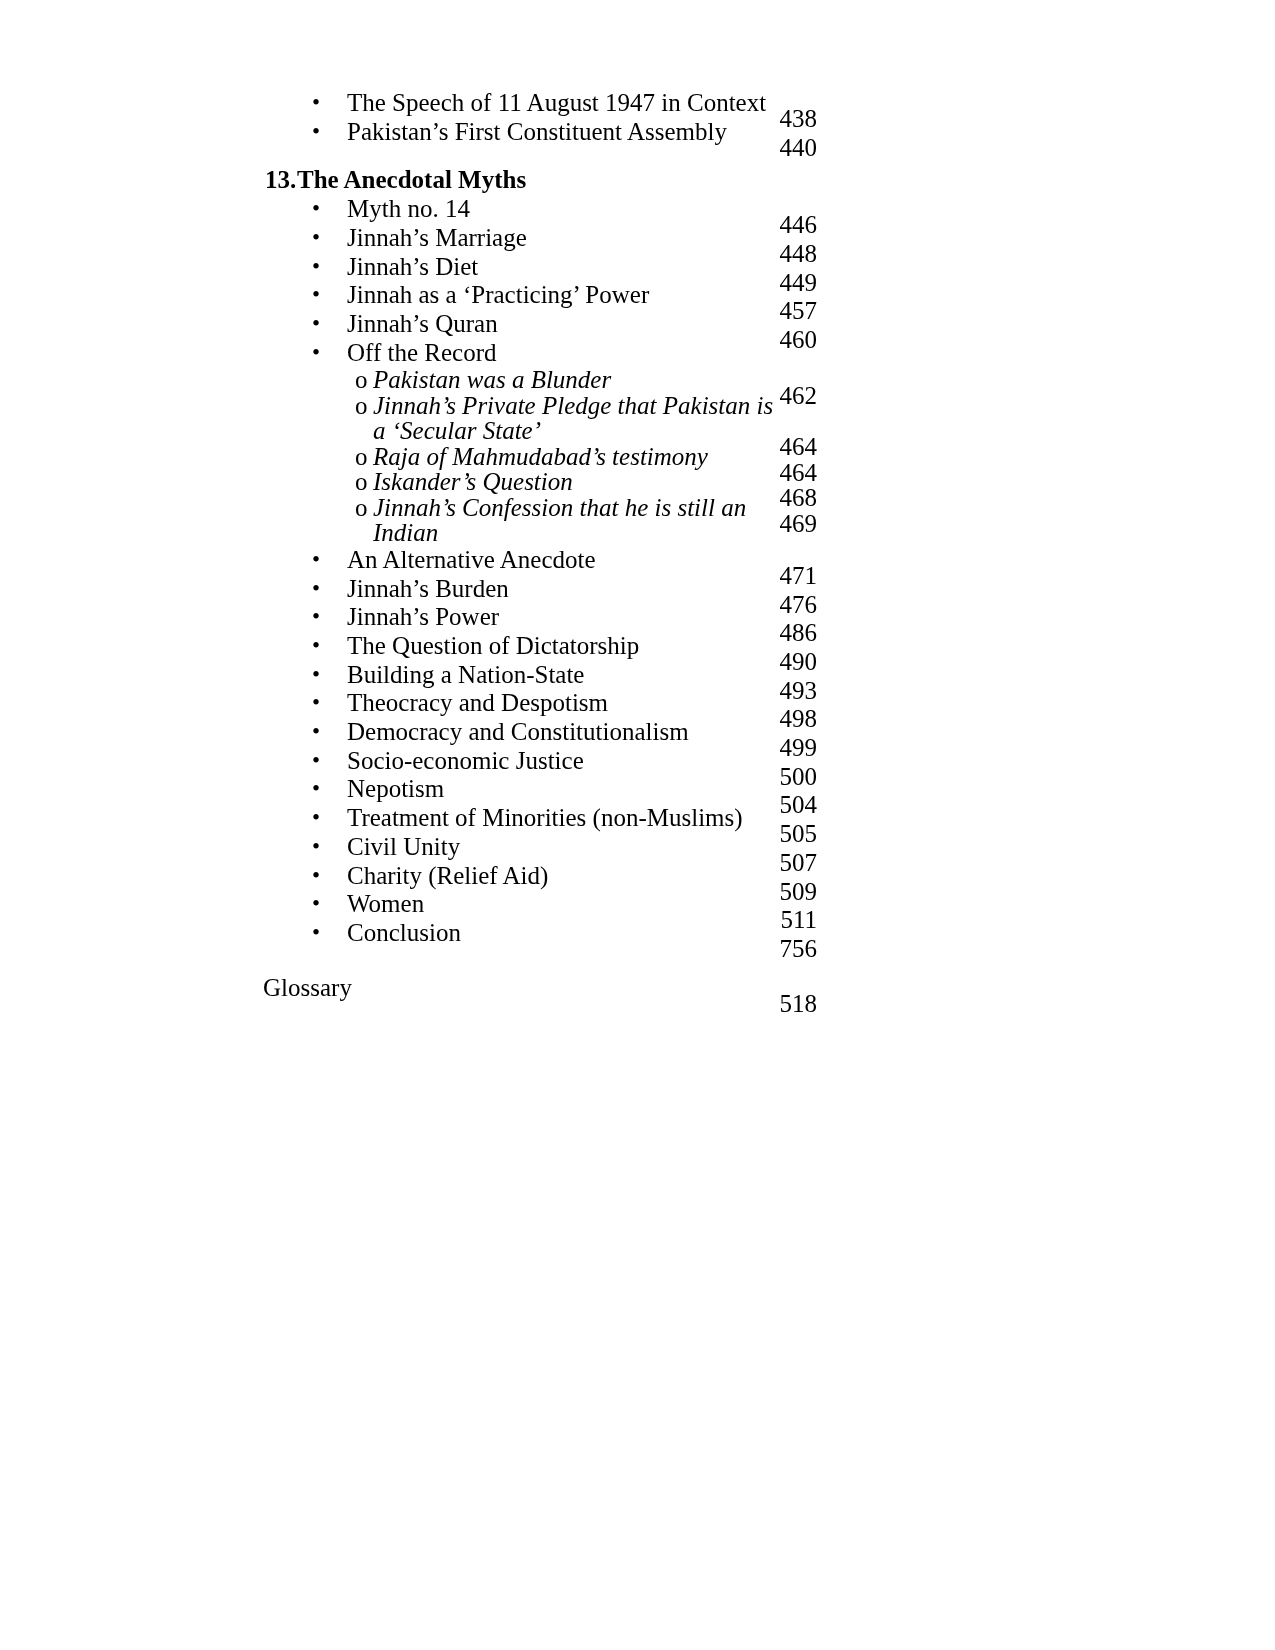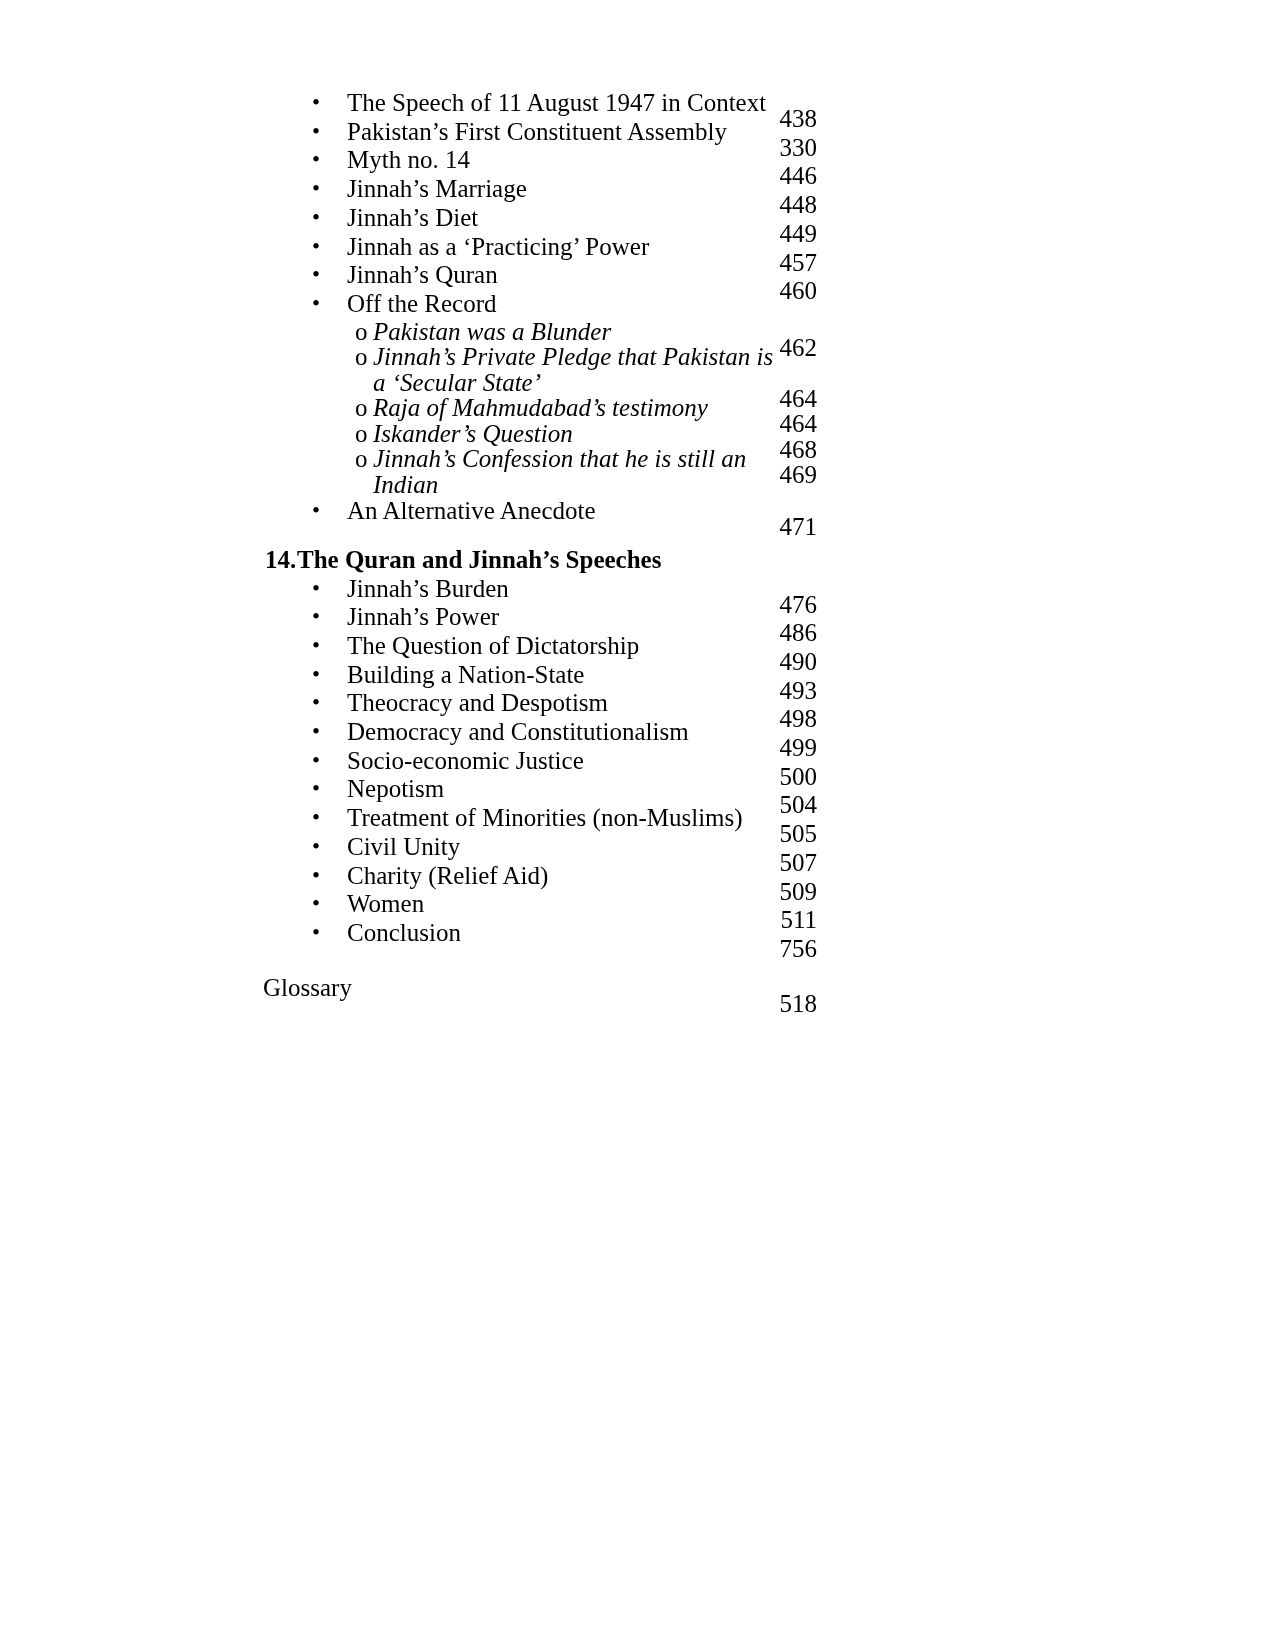--- a/index.html
+++ b/index.html
@@ -87,21 +87,25 @@
 <div class="doc-page">
   <div class="toc" id="toc-rows">
       <div class="row item">
         <span class="b1">•</span>
         <span class="label">The Speech of 11 August 1947 in Context</span>
         <span class="page">438</span>
       </div>
       <div class="row item">
         <span class="b1">•</span>
         <span class="label">Pakistan’s First Constituent Assembly</span>
-        <span class="page">330</span>
+        <span class="page">440</span>
+      </div>
+      <div class="row chapter">
+        <span class="num">13.</span>
+        <span class="label">The Anecdotal Myths</span>
       </div>
       <div class="row item">
         <span class="b1">•</span>
         <span class="label">Myth no. 14</span>
         <span class="page">446</span>
       </div>
       <div class="row item">
         <span class="b1">•</span>
         <span class="label">Jinnah’s Marriage</span>
         <span class="page">448</span>
@@ -150,24 +154,20 @@
       </div>
       <div class="row sub">
         <span class="b2">o</span>
         <span class="label">Jinnah’s Confession that he is still an Indian</span>
         <span class="page">469</span>
       </div>
       <div class="row item">
         <span class="b1">•</span>
         <span class="label">An Alternative Anecdote</span>
         <span class="page">471</span>
-      </div>
-      <div class="row chapter">
-        <span class="num">14.</span>
-        <span class="label">The Quran and Jinnah’s Speeches</span>
       </div>
       <div class="row item">
         <span class="b1">•</span>
         <span class="label">Jinnah’s Burden</span>
         <span class="page">476</span>
       </div>
       <div class="row item">
         <span class="b1">•</span>
         <span class="label">Jinnah’s Power</span>
         <span class="page">486</span>

